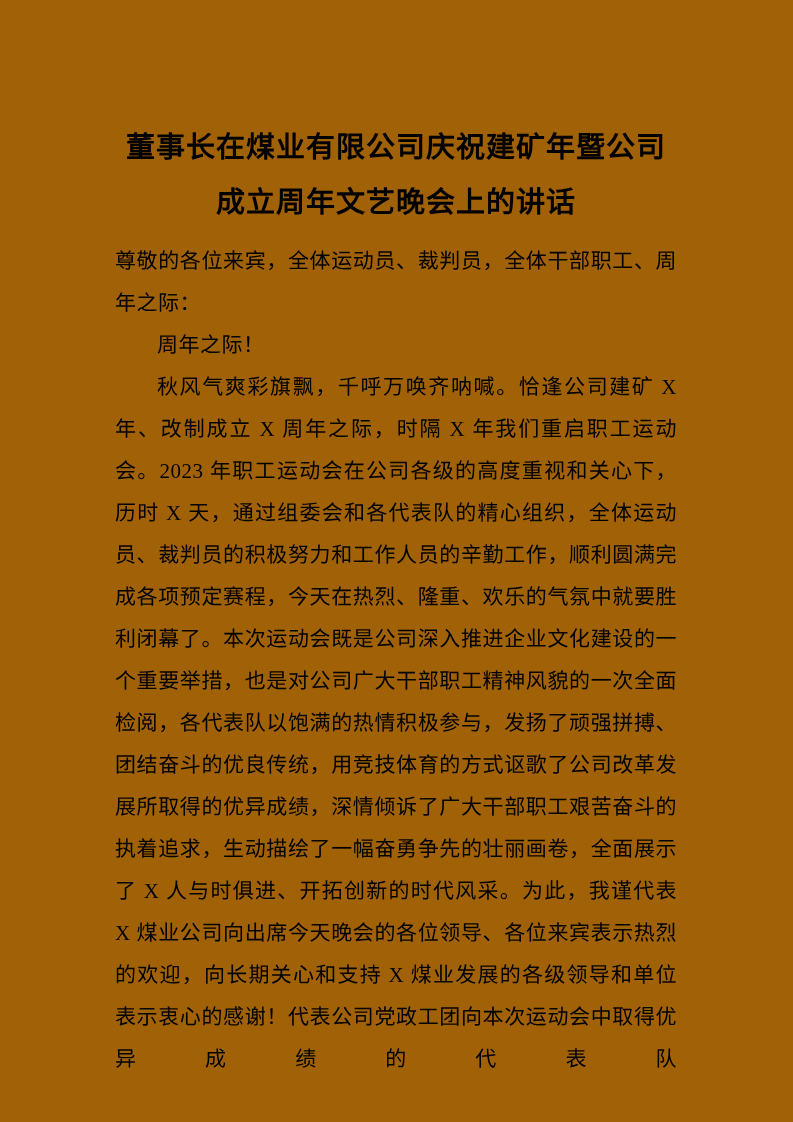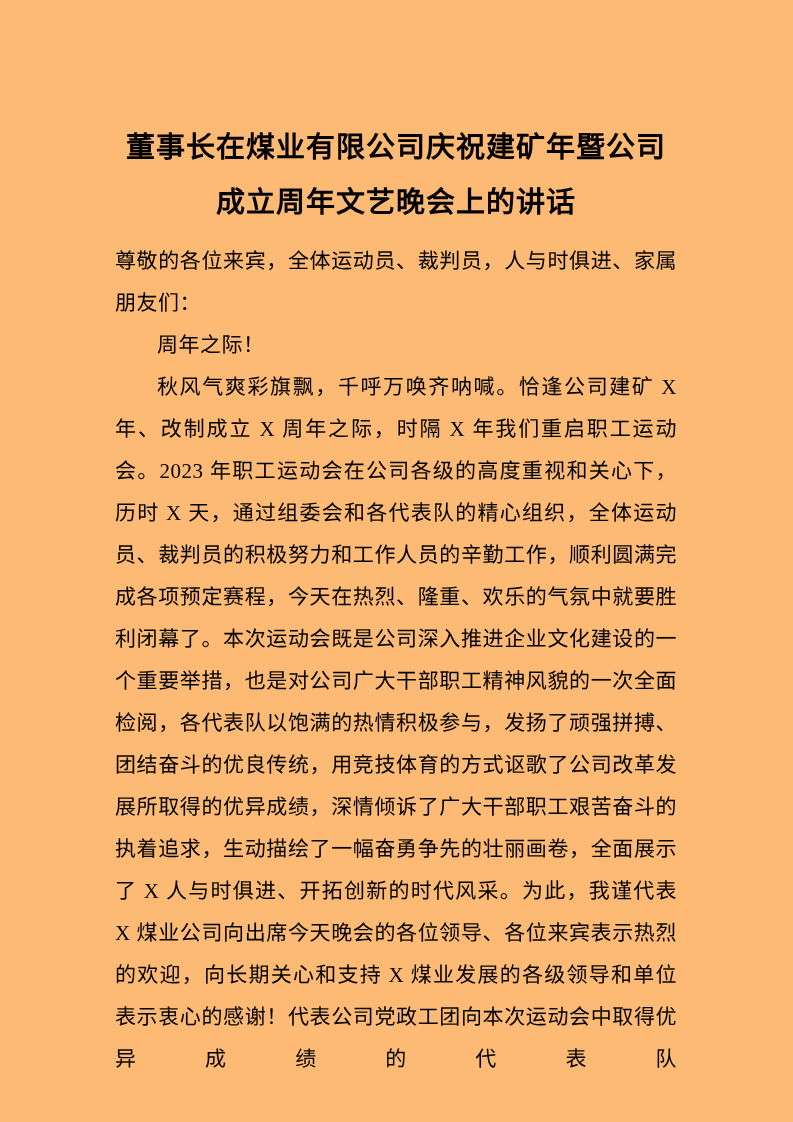--- a/index.html
+++ b/index.html
@@ -5,21 +5,21 @@
   html, body {
     margin: 0;
     padding: 0;
     background: #ffffff;
   }
   .page {
     position: relative;
     width: 793px;
     height: 1122px;
     margin: 0 auto;
-    background: #fdba74;
+    background: #a16207;
     overflow: hidden;
     font-family: "Liberation Serif", "DejaVu Serif", serif;
     color: #000000;
     box-sizing: border-box;
     padding: 120px 116px 0 115px;
   }
   .title {
     margin: 0 0 10px 0;
     font-size: 29px;
     font-weight: bold;
@@ -44,18 +44,18 @@
   .para.clipped {
     text-align-last: justify;
   }
 </style>
 </head>
 <body>
 
 <div class="page">
   <h1 class="title">董事长在煤业有限公司庆祝建矿年暨公司成立周年文艺晚会上的讲话</h1>
 
-  <p class="para no-indent">尊敬的各位来宾，全体运动员、裁判员，人与时俱进、家属朋友们：</p>
+  <p class="para no-indent">尊敬的各位来宾，全体运动员、裁判员，全体干部职工、周年之际：</p>
 
   <p class="para">周年之际！</p>
 
   <p class="para clipped">秋风气爽彩旗飘，千呼万唤齐呐喊。恰逢公司建矿 X 年、改制成立 X 周年之际，时隔 X 年我们重启职工运动会。2023 年职工运动会在公司各级的高度重视和关心下，历时 X 天，通过组委会和各代表队的精心组织，全体运动员、裁判员的积极努力和工作人员的辛勤工作，顺利圆满完成各项预定赛程，今天在热烈、隆重、欢乐的气氛中就要胜利闭幕了。本次运动会既是公司深入推进企业文化建设的一个重要举措，也是对公司广大干部职工精神风貌的一次全面检阅，各代表队以饱满的热情积极参与，发扬了顽强拼搏、团结奋斗的优良传统，用竞技体育的方式讴歌了公司改革发展所取得的优异成绩，深情倾诉了广大干部职工艰苦奋斗的执着追求，生动描绘了一幅奋勇争先的壮丽画卷，全面展示了 X 人与时俱进、开拓创新的时代风采。为此，我谨代表 X 煤业公司向出席今天晚会的各位领导、各位来宾表示热烈的欢迎，向长期关心和支持 X 煤业发展的各级领导和单位表示衷心的感谢！代表公司党政工团向本次运动会中取得优异成绩的代表队</p>
 </div>
 
 </body></html>

